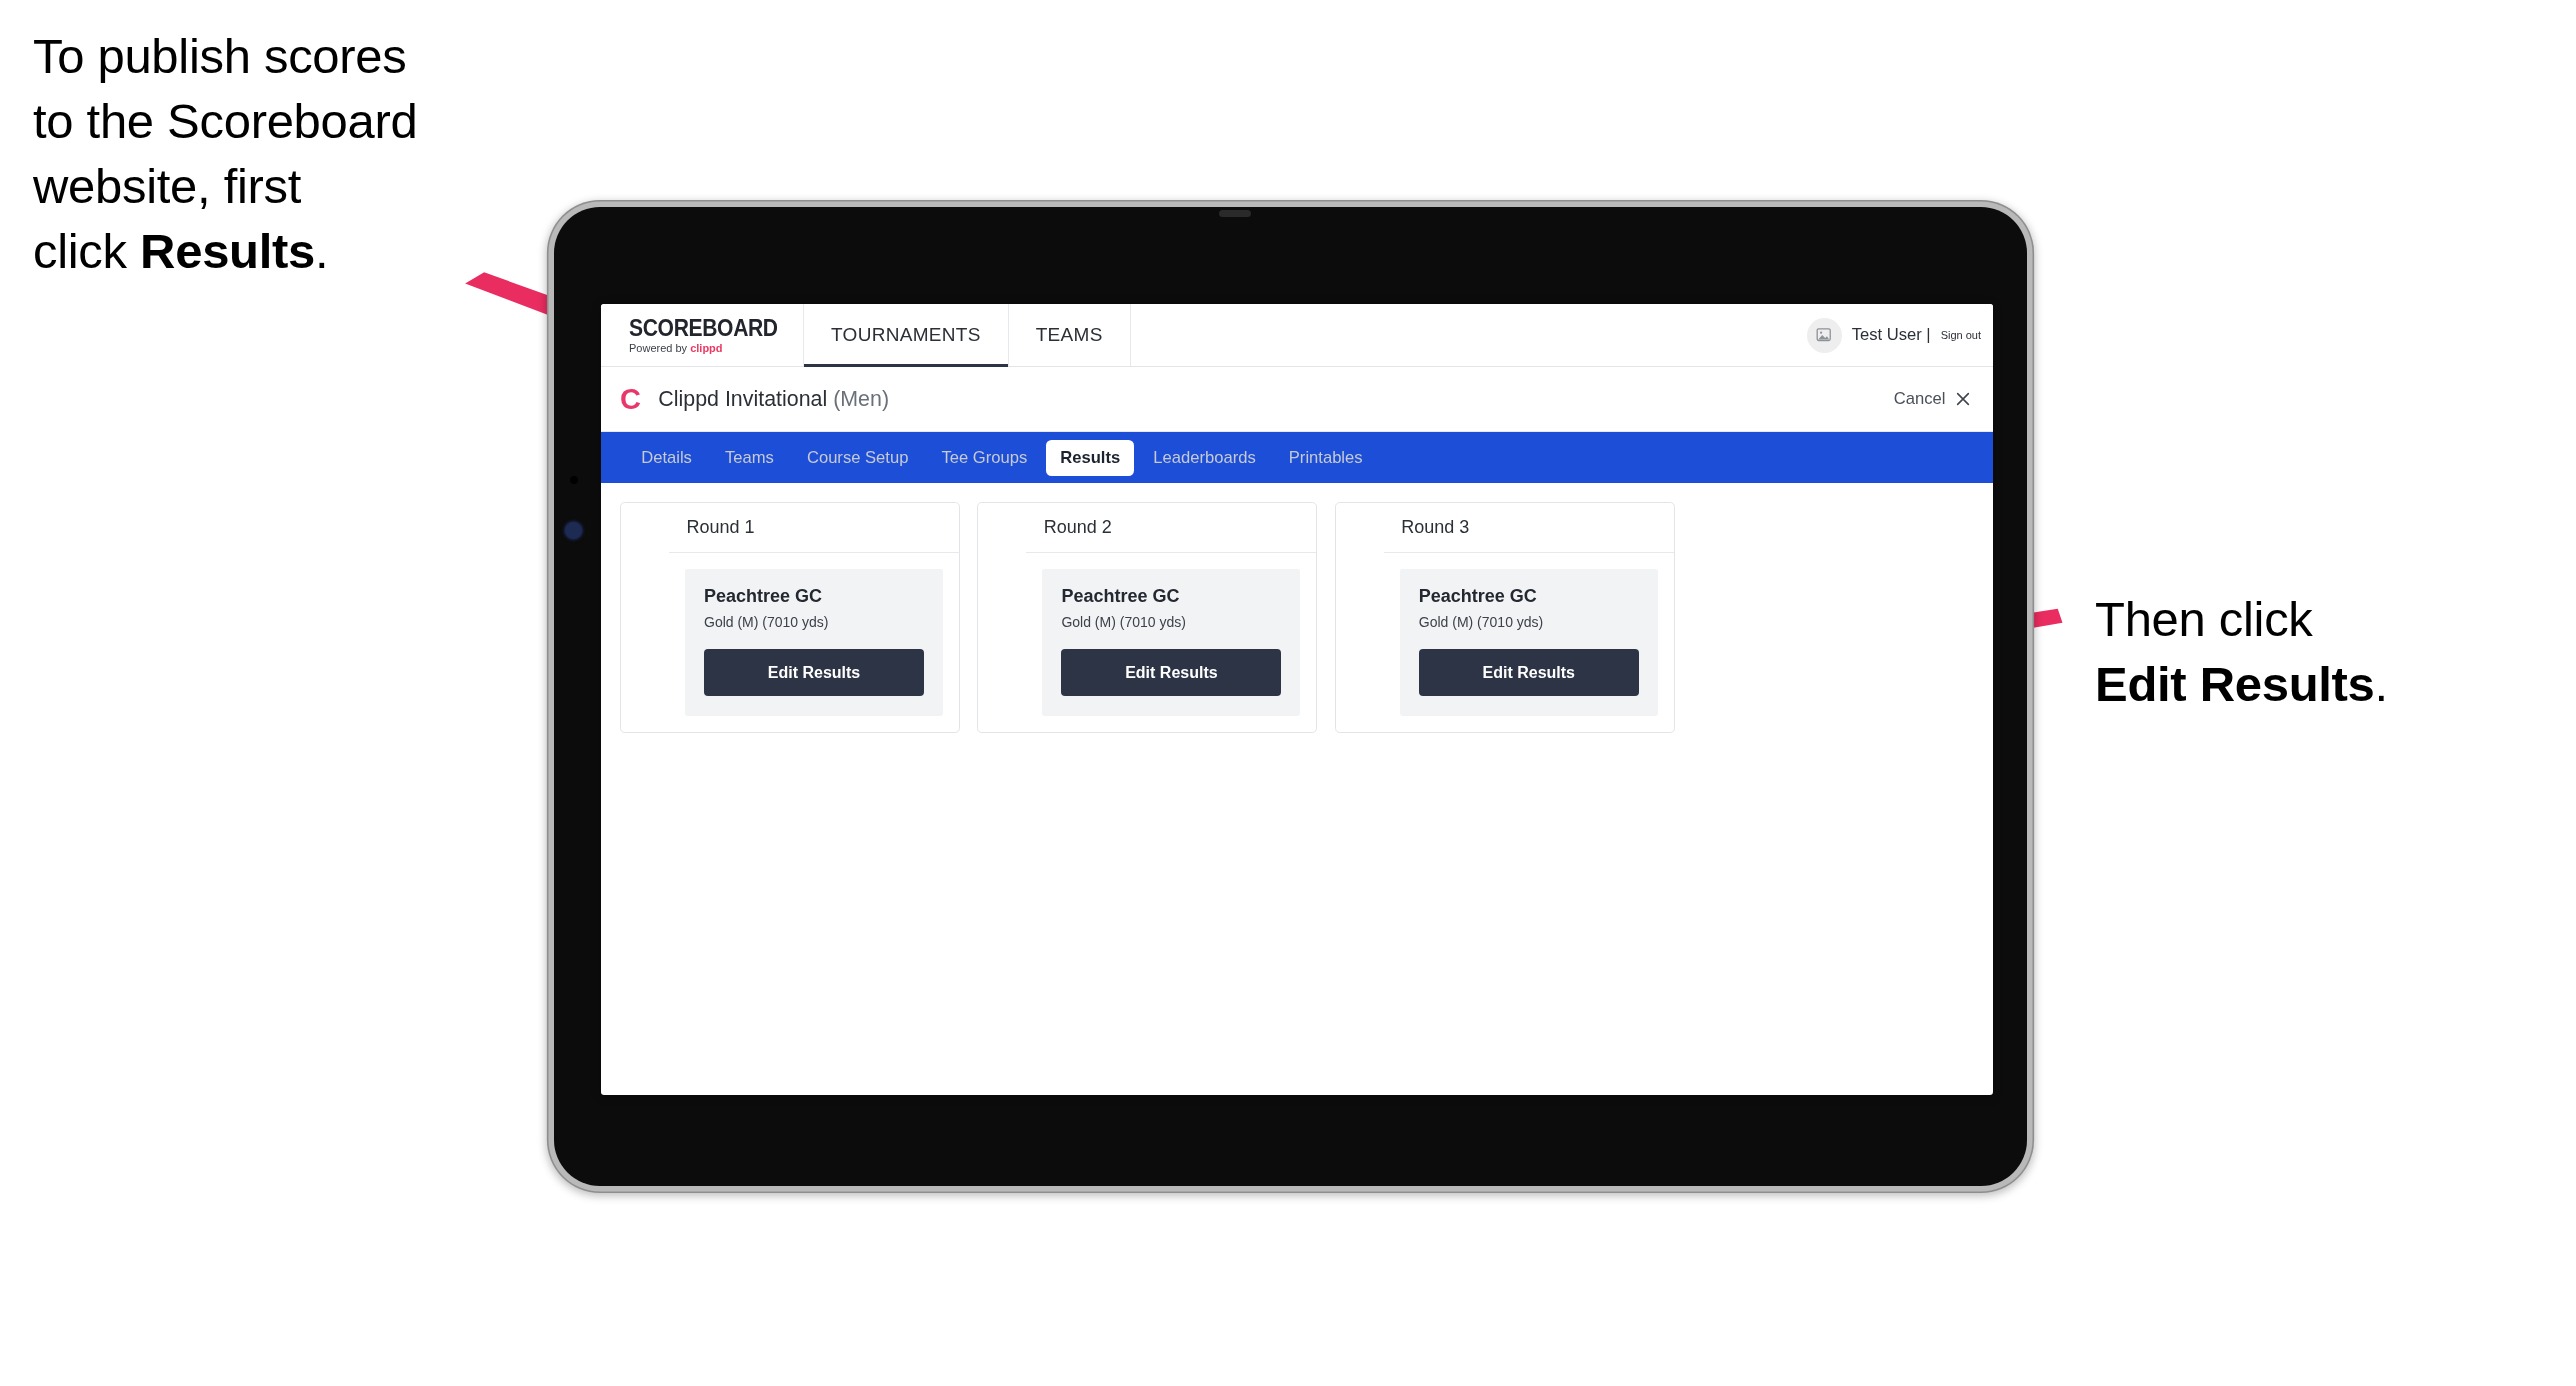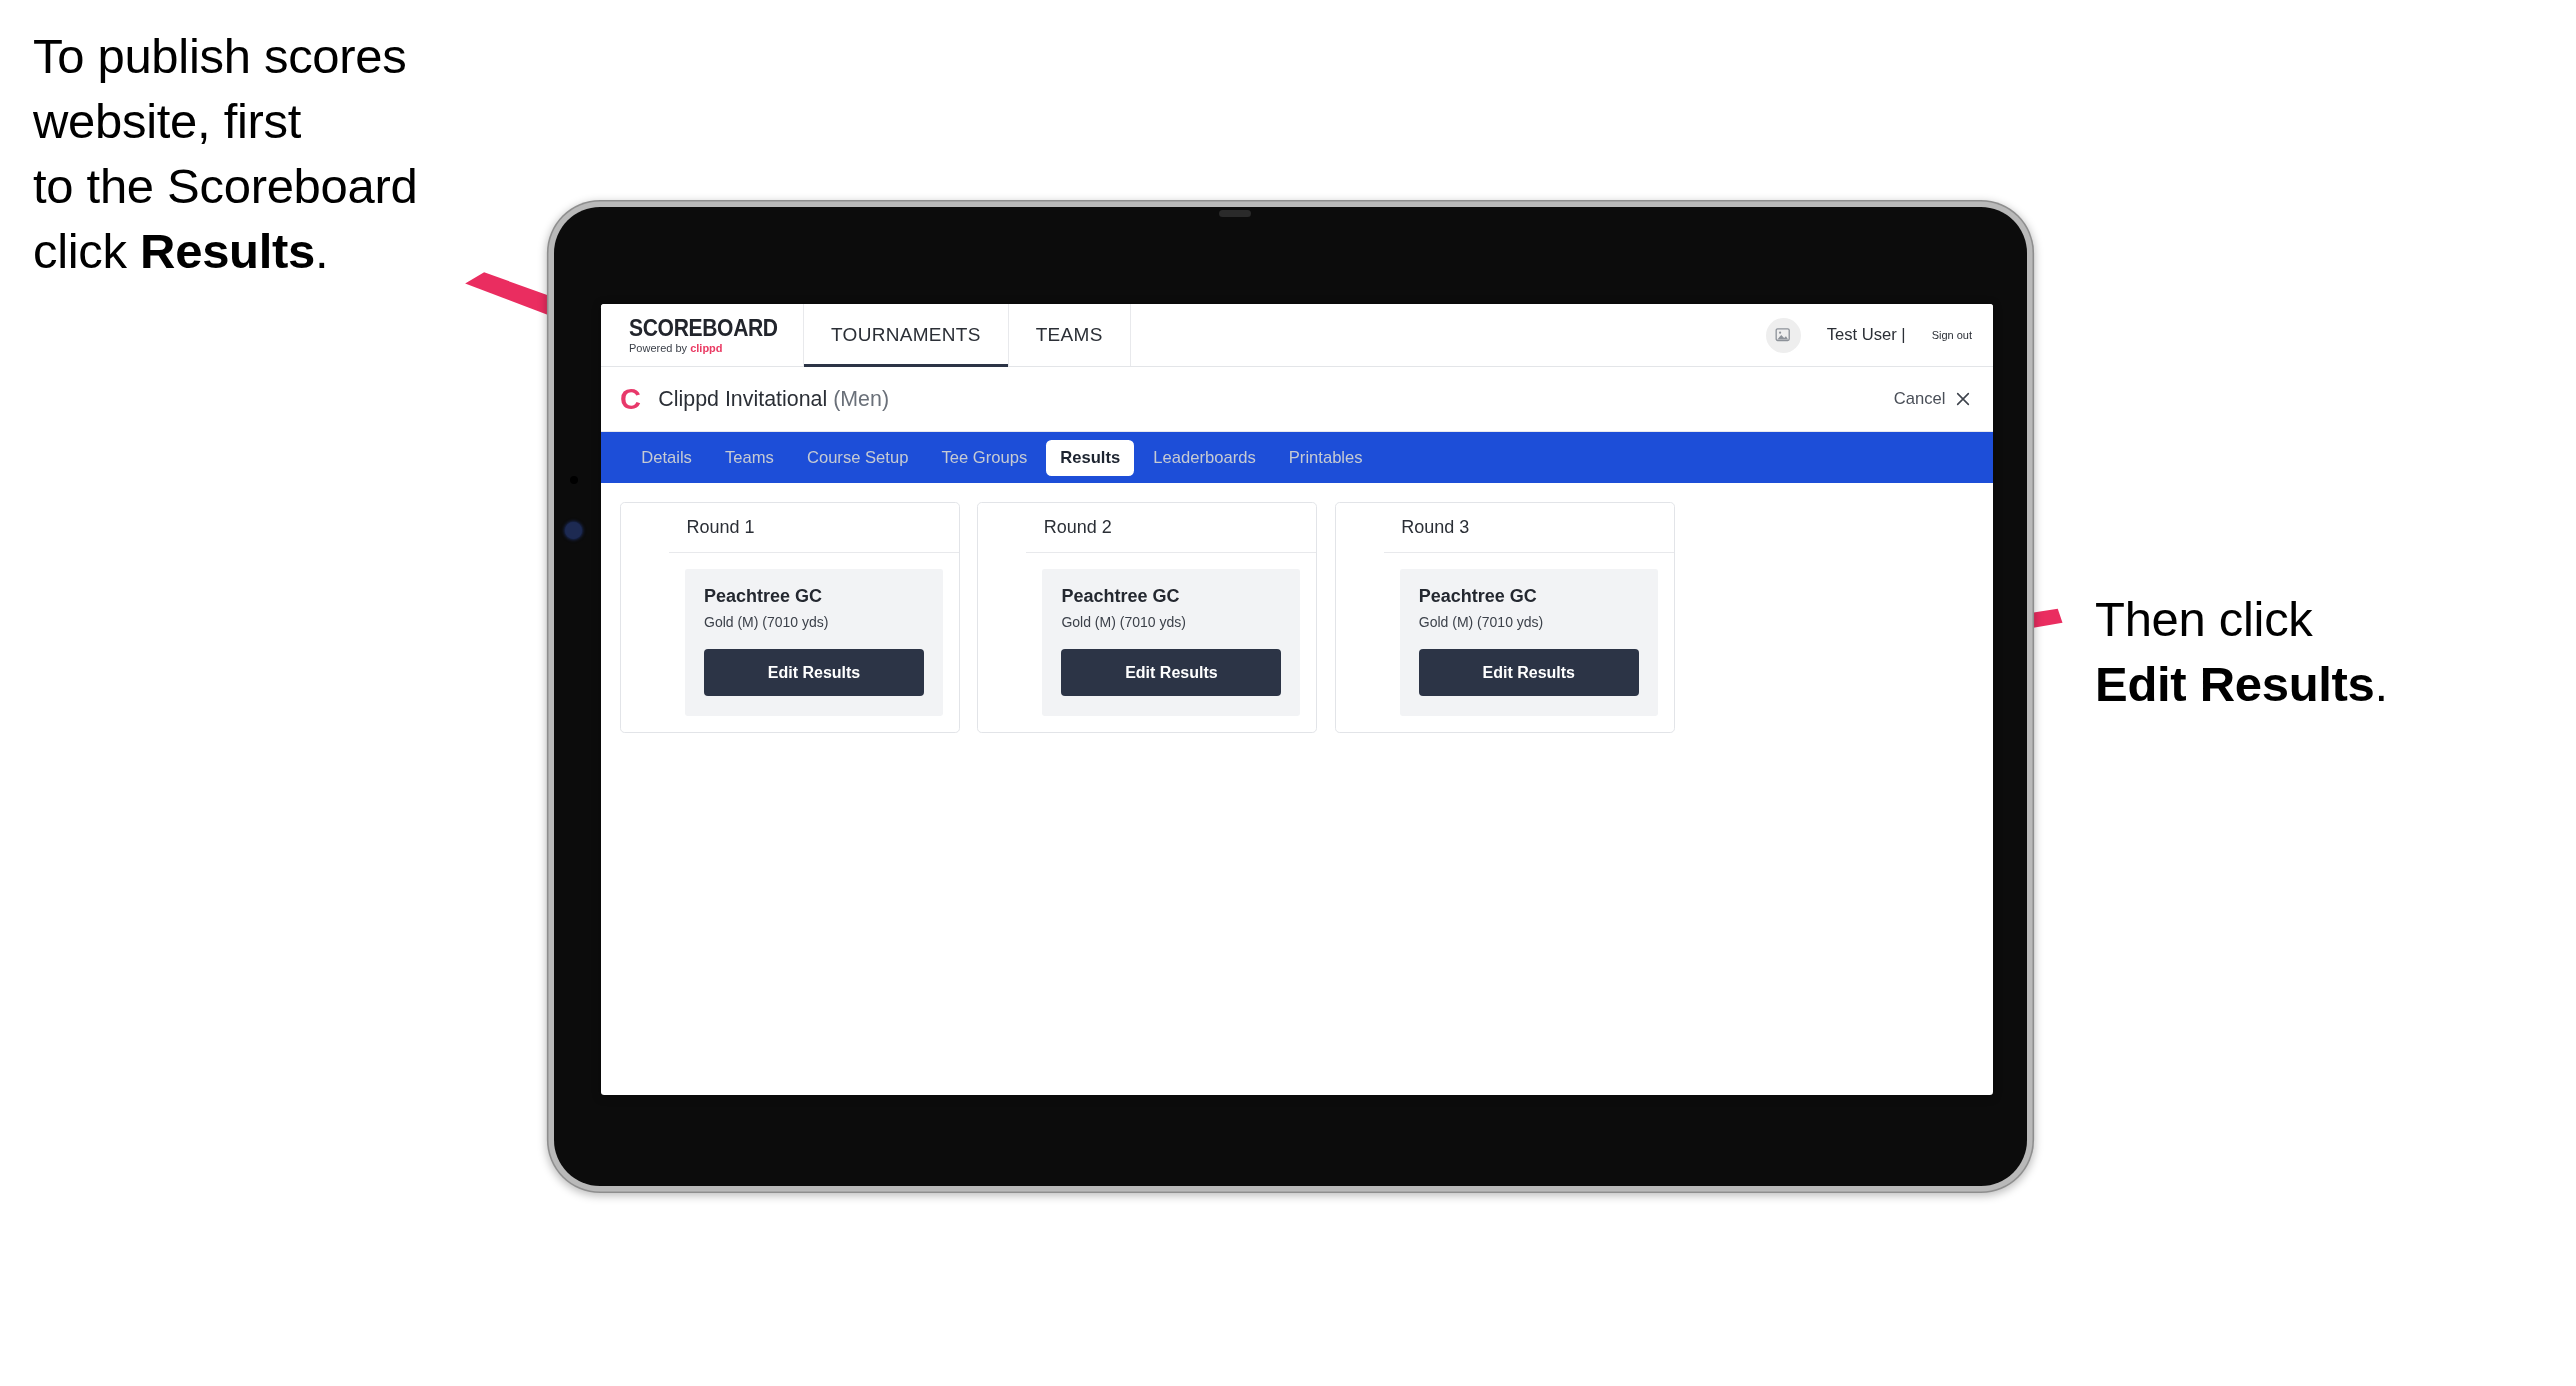--- a/index.html
+++ b/index.html
@@ -157,22 +157,22 @@
     content: "";
     position: absolute;
     left: 0; right: 0; bottom: -1.6px;
     height: 4px;
     background: #2c3446;
   }
   #topbar-spacer { flex: 1; }
   #user-block {
     display: flex;
     align-items: center;
-    gap: 26px;
-    padding-right: 21px;
+    gap: 10px;
+    padding-right: 12px;
     justify-content: flex-end;
   }
   #user-avatar {
     width: 35px;
     height: 35px;
     border-radius: 50%;
     background: #eeeeee;
     display: flex;
     align-items: center;
     justify-content: center;
@@ -299,22 +299,22 @@
     border-radius: 4px;
     cursor: pointer;
     font-family: "Liberation Sans", sans-serif;
   }
 </style>
 </head>
 <body>
 
 <div class="annotation" id="annotation-left">
   <div>To publish scores</div>
+  <div>to the Scoreboard</div>
   <div>website, first</div>
-  <div>to the Scoreboard</div>
   <div><span>click </span><b>Results</b><span>.</span></div>
 </div>
 
 <div class="annotation" id="annotation-right">
   <div>Then click</div>
   <div><b>Edit Results</b><span>.</span></div>
 </div>
 
 <svg class="arrow-svg" id="arrow-to-results" width="554" height="222" viewBox="0 0 700 280">
   <polygon points="28,18 52,4 645,216 630,247" fill="#ea2d60"></polygon>

